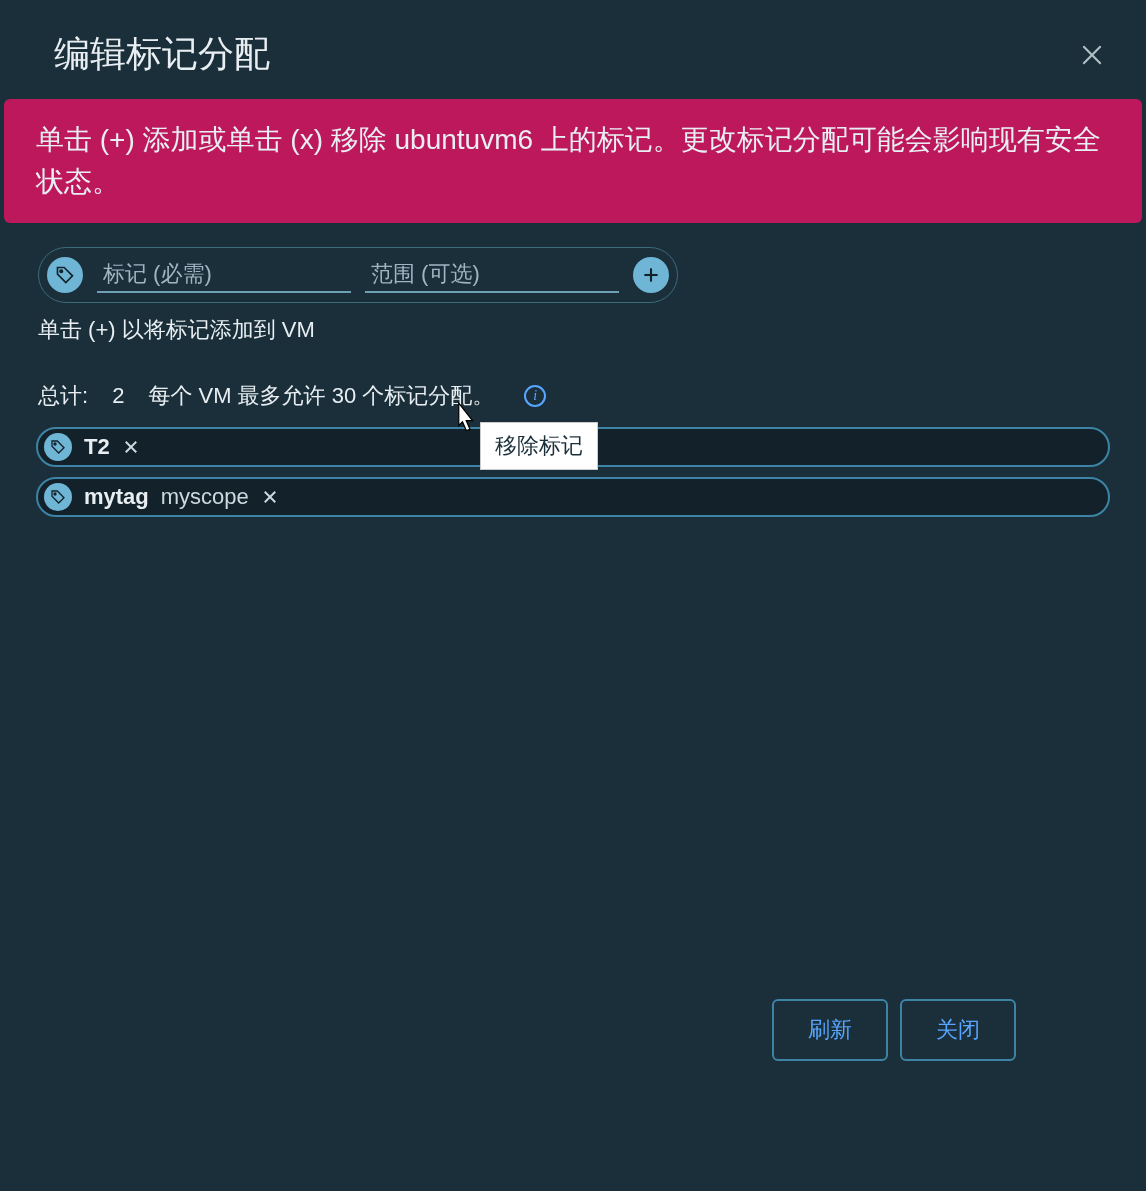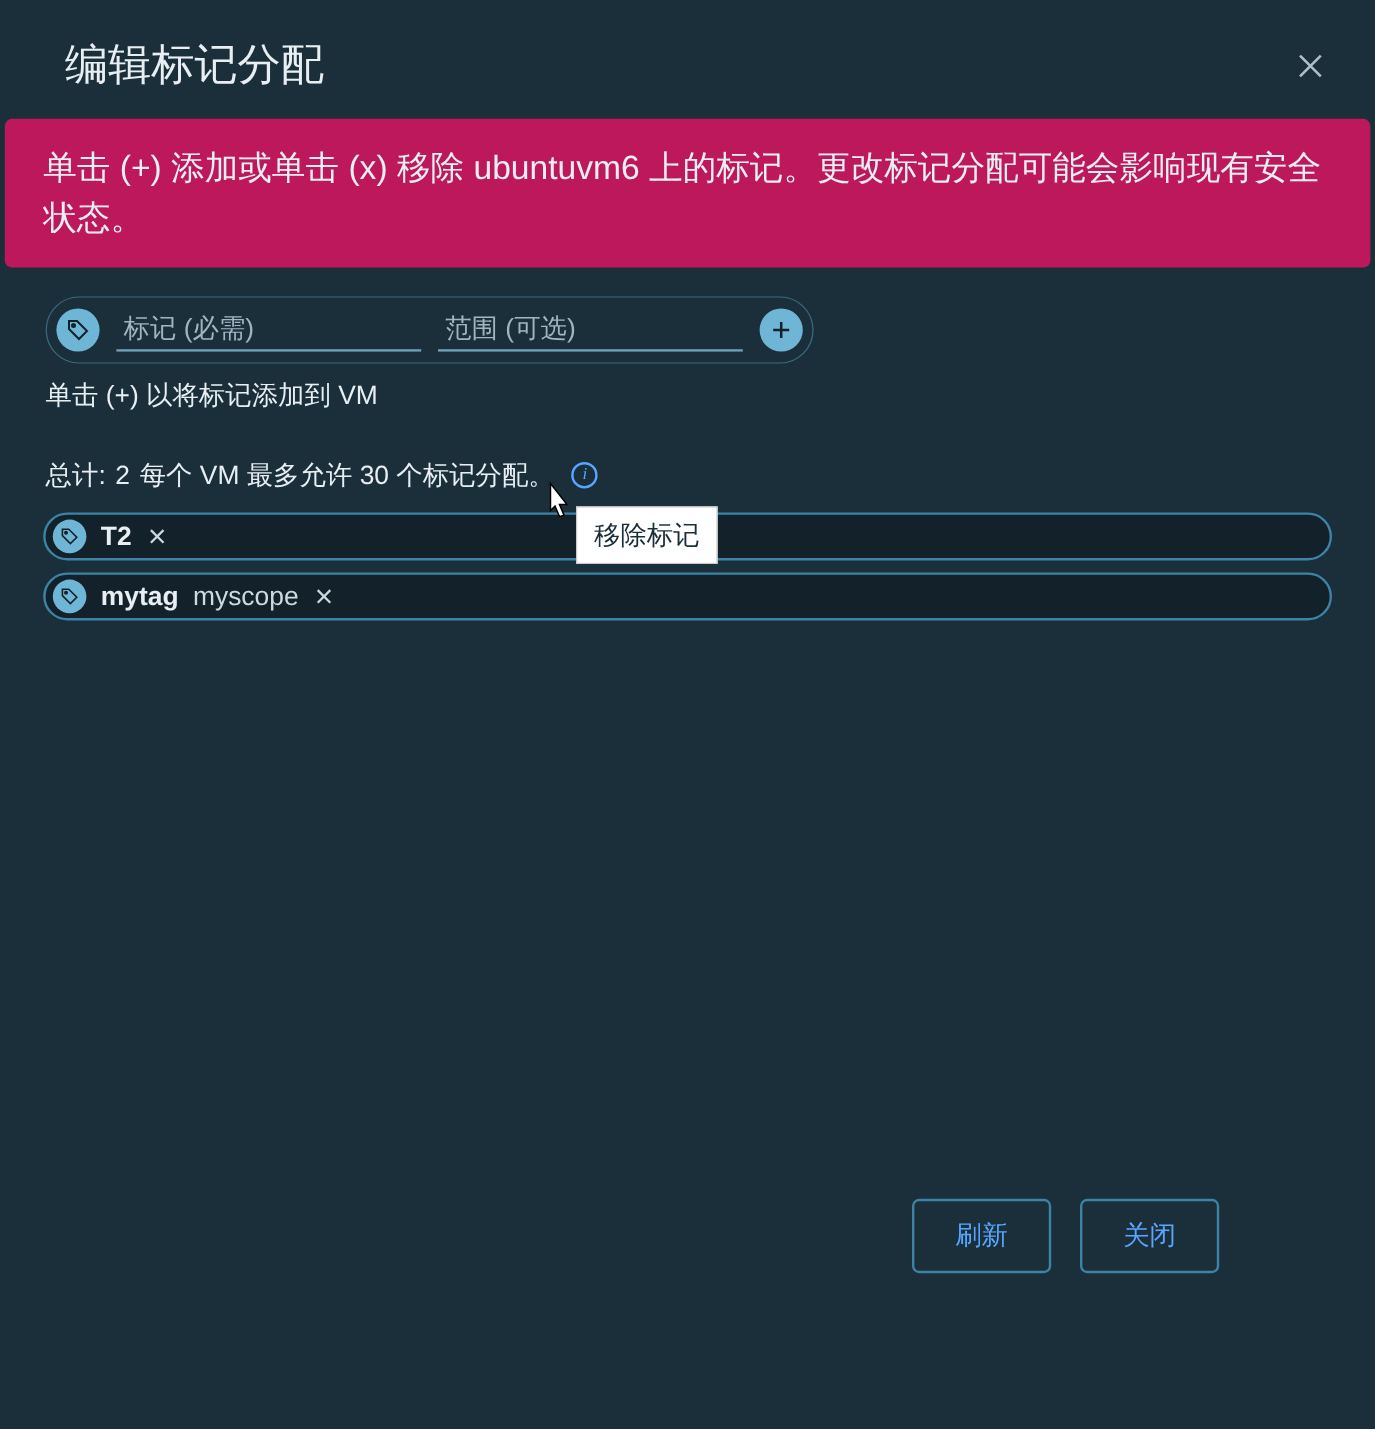--- a/index.html
+++ b/index.html
@@ -113,21 +113,21 @@
       margin: 8px 38px;
       font-size: 22px;
       color: #e8eef2;
     }
     .totals-row {
       margin: 36px 38px 16px 38px;
       font-size: 22px;
       color: #e8eef2;
       display: flex;
       align-items: center;
-      gap: 8px;
+      gap: 24px;
     }
     .totals-row .count {
       font-size: 22px;
     }
     .info-icon {
       width: 22px;
       height: 22px;
       border: 2px solid #58a6ff;
       border-radius: 50%;
       display: inline-flex;
@@ -203,21 +203,21 @@
       font-size: 22px;
       padding: 8px 14px;
       border: 1px solid #ccc;
       white-space: nowrap;
     }
     .footer {
       position: absolute;
       bottom: 130px;
       right: 130px;
       display: flex;
-      gap: 24px;
+      gap: 12px;
     }
     .btn {
       border: 2px solid #3c83a6;
       background: transparent;
       color: #58a6ff;
       font-size: 22px;
       padding: 14px 34px;
       border-radius: 6px;
       cursor: pointer;
       font-family: inherit;

